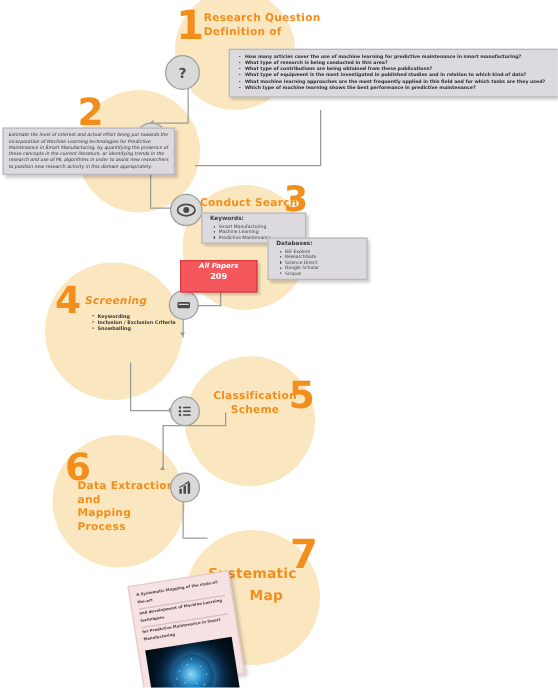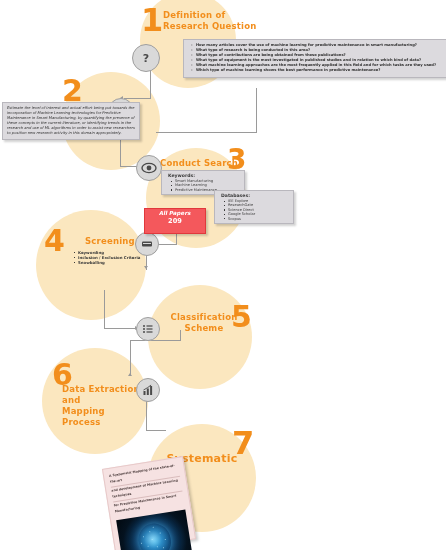--- a/index.html
+++ b/index.html
@@ -159,22 +159,22 @@
   <div class="conn v" style="left:180px;top:330px;height:11px;"></div>
   <div class="arrow up" style="left:128px;top:373px;"></div>
 
   <div class="conn v" style="left:146px;top:392px;height:38px;"></div>
   <div class="conn h" style="left:146px;top:430px;width:20px;"></div>
 
   <div class="conn v" style="left:18px;top:328px;height:0px;"></div>
 
   <div class="stepnum" style="left:141px;top:4px;font-size:32px;">1</div>
   <div class="steptitle" style="left:163px;top:10px;width:100px;">
+    <div>Research Question</div>
     <div>Definition of</div>
-    <div>Research Question</div>
   </div>
 
   <div class="node" style="left:132px;top:44px;width:26px;height:26px;">
     <svg width="14" height="14" viewBox="0 0 14 14">
       <text x="7" y="11" font-size="11" font-family="DejaVu Sans" font-weight="bold" text-anchor="middle" fill="#4a4a4a">?</text>
     </svg>
   </div>
 
   <div class="qpanel" style="left:183px;top:39px;width:254px;">
     <ul>
@@ -227,21 +227,21 @@
     <ul>
       <li>IEE Explore</li>
       <li>ResearchGate</li>
       <li>Science Direct</li>
       <li>Google Scholar</li>
       <li>Scopus</li>
     </ul>
   </div>
 
   <div class="stepnum" style="left:44px;top:226px;font-size:30px;">4</div>
-  <div class="steptitle" style="left:85px;top:236px;width:90px;">
+  <div class="steptitle" style="left:68px;top:236px;width:90px;font-style:italic;">
     <div>Screening</div>
   </div>
 
   <div class="panel" style="left:66px;top:249px;width:78px;padding:1px 2px;background:transparent;border:none;box-shadow:none;">
     <ul>
       <li style="font-weight:bold;font-size:3.9px;line-height:5.2px;">Keywording</li>
       <li style="font-weight:bold;font-size:3.9px;line-height:5.2px;">Inclusion / Exclusion Criteria</li>
       <li style="font-weight:bold;font-size:3.9px;line-height:5.2px;">Snowballing</li>
     </ul>
   </div>
@@ -287,20 +287,21 @@
       <rect x="2.5" y="8" width="2" height="4" fill="#4a4a4a"></rect>
       <rect x="5.8" y="5.5" width="2" height="6.5" fill="#4a4a4a"></rect>
       <rect x="9.1" y="3" width="2" height="9" fill="#4a4a4a"></rect>
       <path d="M2.5 7 L6.8 4.5 L10.1 2" fill="none" stroke="#4a4a4a" stroke-width=".9"></path>
     </svg>
   </div>
 
   <div class="stepnum" style="left:232px;top:427px;font-size:32px;">7</div>
   <div class="steptitle" style="left:160px;top:450px;width:84px;font-size:11px;line-height:18px;text-align:center;">
     <div>Systematic</div>
+    <div style="margin-left:22px;">Map</div>
   </div>
 
   <div class="doc" style="left:108px;top:462px;width:80px;height:82px;">
     <div class="dtitle">
       <span>A Systematic Mapping of the state-of-the-art</span>
       <span>and development of Machine Learning techniques</span>
       <span style="border-bottom:none;">for Predictive Maintenance in Smart Manufacturing</span>
     </div>
     <div class="docimg">
       <div class="brain"></div>

